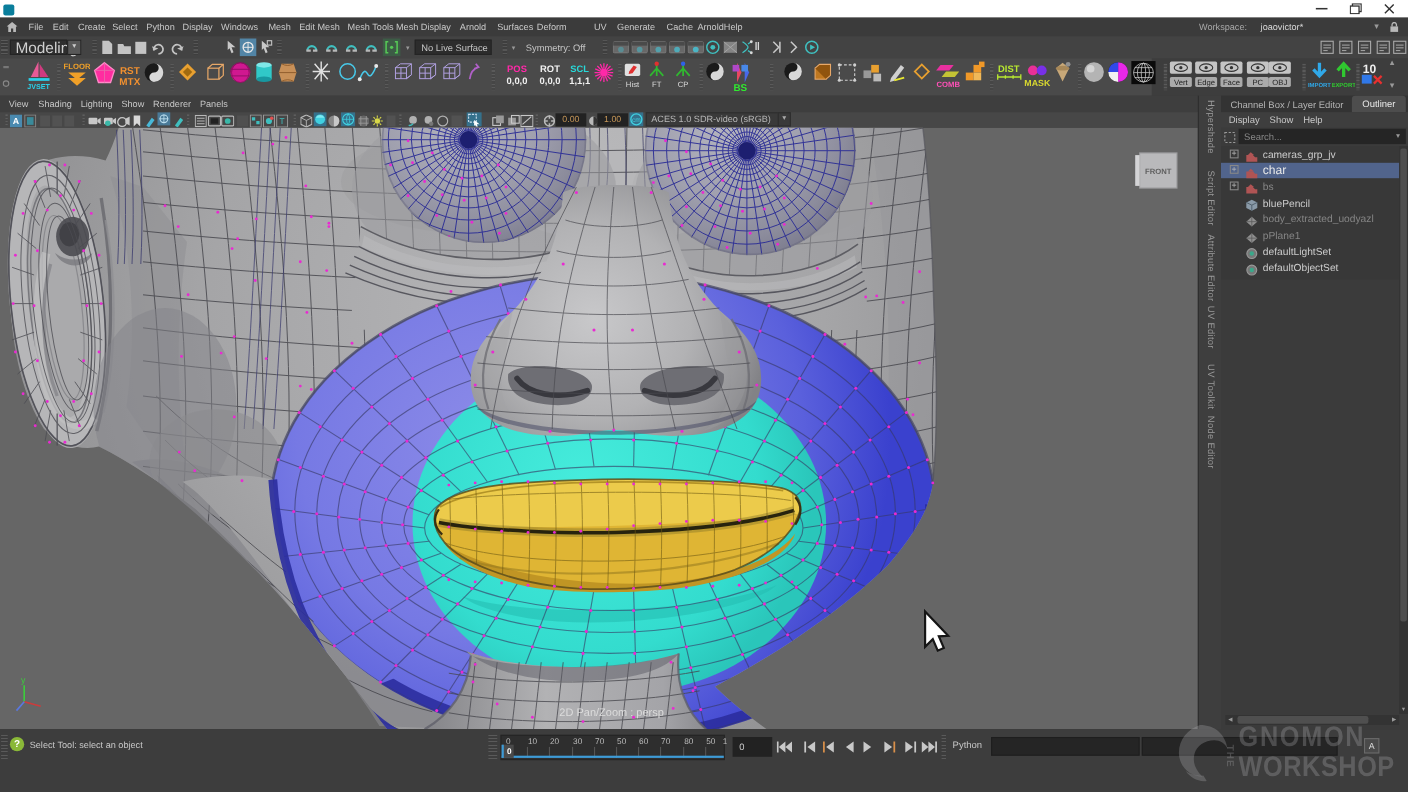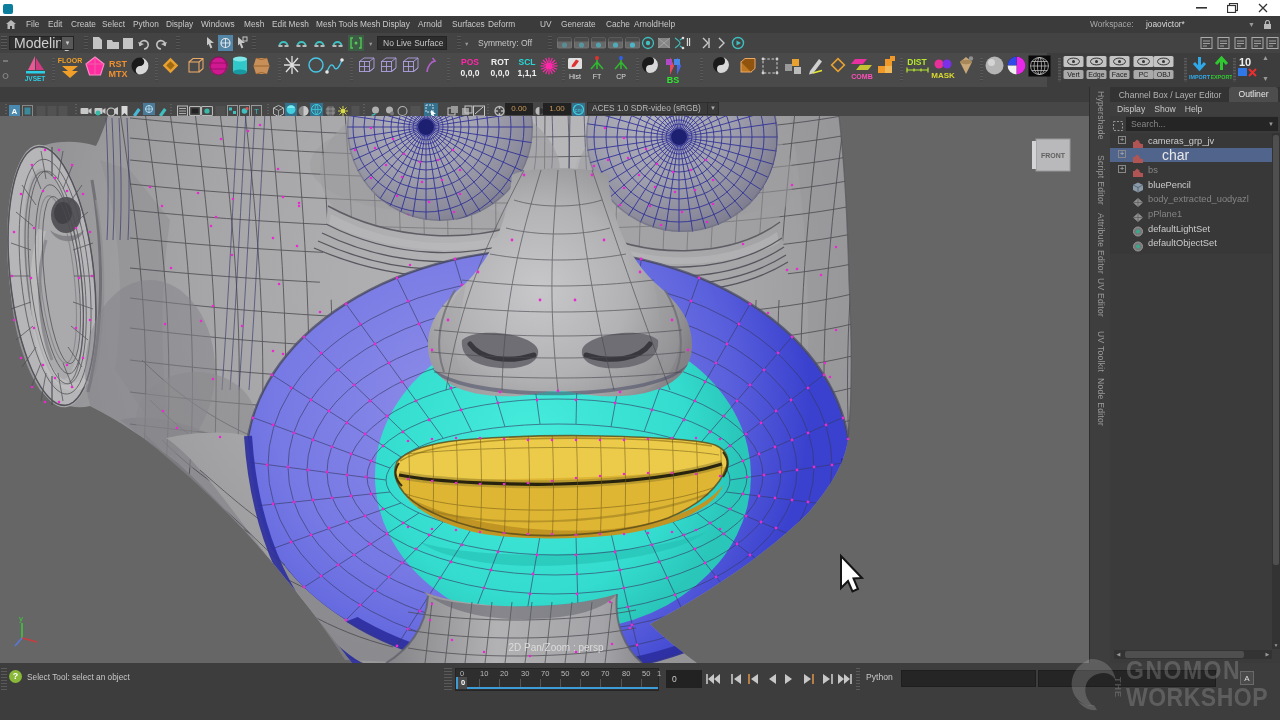--- a/index.html
+++ b/index.html
@@ -455,20 +455,23 @@
       <div class="abs" style="left:1233px;top:5px;width:3px;height:24px;background:repeating-linear-gradient(#5a5a5a 0 1px,#464646 1px 3px)"></div>
       <div class="abs" style="left:1237px;top:2px;width:21px;height:30px"><svg width="21" height="30" viewBox="0 0 21 30">
           <text x="8" y="11" font-size="11" fill="#f0f0f0" text-anchor="middle" font-weight="bold">10</text>
           <rect x="1" y="13" width="9" height="8" fill="#3078e8"></rect>
           <path d="M12,14 l7,7 M19,14 l-7,7" stroke="#e83030" stroke-width="2"></path>
         </svg></div>
       <div class="abs" style="left:1262px;top:1px;color:#999;font-size:7px">▲</div>
       <div class="abs" style="left:1262px;top:22px;color:#999;font-size:7px">▼</div>
     </div>
 
+<div class="abs" style="left:0;top:87px;width:1090px;height:15px;background:#3e3e3e;color:#c8c8c8;font-size:8.3px;line-height:15px">
+<span style="margin-left:8px">View</span><span style="margin-left:9px">Shading</span><span style="margin-left:8px">Lighting</span><span style="margin-left:8px">Show</span><span style="margin-left:8px">Renderer</span><span style="margin-left:8px">Panels</span>
+</div>
 
 <div class="abs" style="left:0;top:102px;width:1090px;height:14px;background:#474747">
       <div class="abs" style="left:5px;top:2px;width:2px;height:10px;background:repeating-linear-gradient(#5e5e5e 0 1px,#474747 1px 3px)"></div>
       <div class="abs" style="left:9px;top:1px;width:11px;height:12px;"><svg width="11" height="12">
           <rect x="0" y="0" width="11" height="12" fill="#4a8ab0"></rect>
           <text x="5.5" y="9" font-size="8" fill="#fff" text-anchor="middle" font-weight="bold">A</text>
         </svg></div>
       <div class="abs" style="left:22px;top:1px;width:11px;height:12px;"><svg width="11" height="12">
           <rect x="0.5" y="0.5" width="10" height="11" fill="none" stroke="#888"></rect>
           <rect x="2.5" y="2.5" width="6" height="7" fill="#3a8a9a"></rect>
@@ -1548,21 +1551,21 @@
           <path d="M1,4 h6 l2,2 h2 v4 h-10z" fill="#b05454"></path>
           <path d="M2.5,4 l2.5,-2.5 3,2.5" fill="#b05454"></path>
         </svg></div>
       <div class="abs" style="left:38px;top:47.5px;color:#cccccc;font-size:9.3px;line-height:12px;white-space:nowrap">cameras_grp_jv</div>
       <div class="abs" style="left:0;top:60.7px;width:162px;height:14px;background:#51648c"></div>
       <div class="abs" style="left:8px;top:63.2px;width:8px;height:8px;border:1px solid #888;color:#bbb;font-size:8px;line-height:6px;text-align:center">+</div>
       <div class="abs" style="left:22px;top:62.7px;width:12px;height:11px"><svg width="12" height="11">
           <path d="M1,4 h6 l2,2 h2 v4 h-10z" fill="#b05454"></path>
           <path d="M2.5,4 l2.5,-2.5 3,2.5" fill="#b05454"></path>
         </svg></div>
-      <div class="abs" style="left:52px;top:62.2px;color:#e8e8e8;font-size:14px;line-height:12px;white-space:nowrap">char</div>
+      <div class="abs" style="left:38px;top:62.2px;color:#e8e8e8;font-size:11px;line-height:12px;white-space:nowrap">char</div>
       <div class="abs" style="left:8px;top:77.9px;width:8px;height:8px;border:1px solid #888;color:#bbb;font-size:8px;line-height:6px;text-align:center">+</div>
       <div class="abs" style="left:22px;top:77.4px;width:12px;height:11px"><svg width="12" height="11">
           <path d="M1,4 h6 l2,2 h2 v4 h-10z" fill="#b05454"></path>
           <path d="M2.5,4 l2.5,-2.5 3,2.5" fill="#b05454"></path>
         </svg></div>
       <div class="abs" style="left:38px;top:76.9px;color:#858585;font-size:9.3px;line-height:12px;white-space:nowrap">bs</div>
       <div class="abs" style="left:22px;top:92.1px;width:12px;height:11px"><svg width="12" height="11">
           <path d="M6,0.5 L11,3 v5 L6,10.5 L1,8 V3 Z" fill="#8a9aa8"></path>
           <path d="M1,3 L6,5.5 L11,3 M6,5.5 V10.5" stroke="#4a5a66" stroke-width="0.8" fill="none"></path>
         </svg></div>

